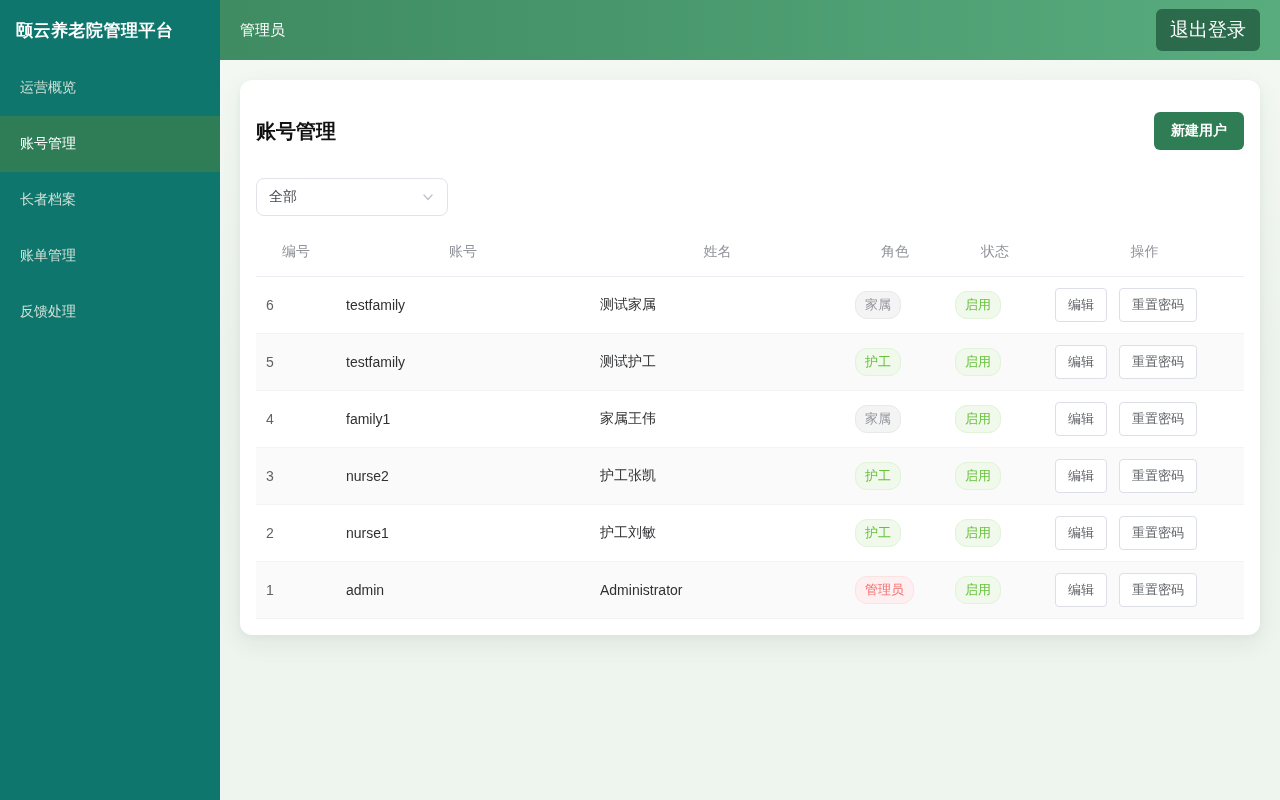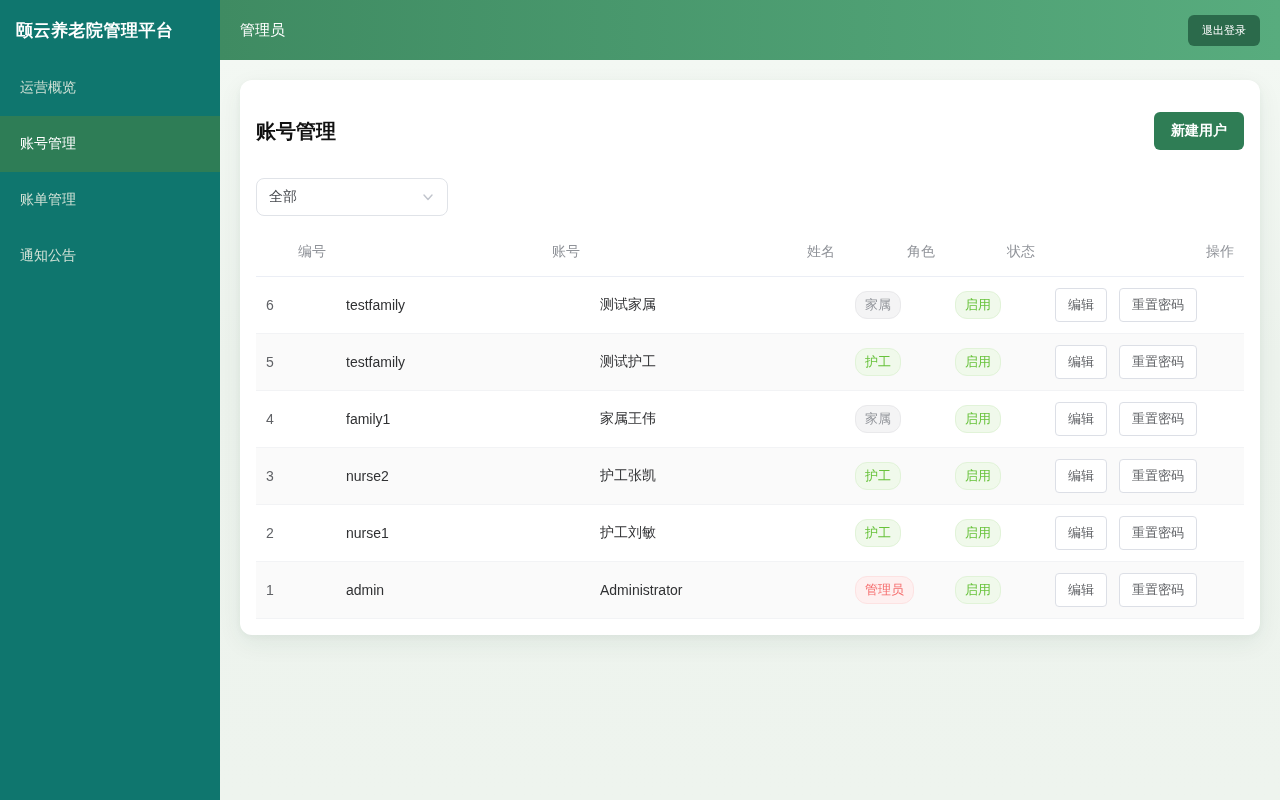--- a/index.html
+++ b/index.html
@@ -34,21 +34,21 @@
   .content { flex: 1; display: flex; flex-direction: column; height: 100%; }
   .topbar {
     height: 60px; min-height: 60px;
     background: linear-gradient(90deg, #3f8b62 0%, #58ac7e 100%);
     display: flex; align-items: center; justify-content: space-between;
     padding: 0 20px;
   }
   .topbar-user { color: #ffffff; font-size: 15px; font-weight: 500; }
   .logout-btn {
     background: #2b6a4b; color: #ffffff; border: none;
-    border-radius: 6px; padding: 8px 14px; font-size: 11px;
+    border-radius: 6px; padding: 8px 14px; font-size: 19px;
     font-family: inherit; cursor: pointer;
   }
 
   .main {
     flex: 1;
     background: linear-gradient(180deg, #f3f8f3 0%, #edf3ed 40%, #eef4ee 100%);
     padding: 20px;
     overflow: hidden;
   }
 
@@ -77,21 +77,21 @@
     background: #ffffff;
     display: flex; align-items: center; justify-content: space-between;
     padding: 0 12px; cursor: pointer;
   }
   .select-value { color: #46494e; font-size: 14px; }
   .chevron { display: flex; align-items: center; }
 
   
   table { width: 100%; border-collapse: collapse; margin-top: 12px; }
   thead th {
-    text-align: right; font-weight: 500; color: #909399; font-size: 14px;
+    text-align: center; font-weight: 500; color: #909399; font-size: 14px;
     padding: 15px 10px; border-bottom: 1px solid #ebeef5;
   }
   tbody td {
     padding: 0 10px; height: 57px; font-size: 14px; color: #303133;
     border-bottom: 1px solid #f2f3f5;
   }
   tbody tr:nth-child(even) { background: #fafafa; }
   td.col-id { color: #606266; }
 
   col.c-id { width: 80px; }
@@ -119,22 +119,23 @@
 </head>
 <body>
 
 <div class="layout">
 
   <aside class="sidebar">
     <div class="sidebar-title">颐云养老院管理平台</div>
     <nav class="menu">
         <div class="menu-item">运营概览</div>
         <div class="menu-item active">账号管理</div>
+        <div class="menu-item">长者档案</div>
         <div class="menu-item">账单管理</div>
-        <div class="menu-item">通知公告</div>
+        <div class="menu-item">反馈处理</div>
       </nav>
   </aside>
 
   <div class="content">
 
     <header class="topbar">
       <span class="topbar-user">管理员</span>
       <button class="logout-btn">退出登录</button>
     </header>
 

